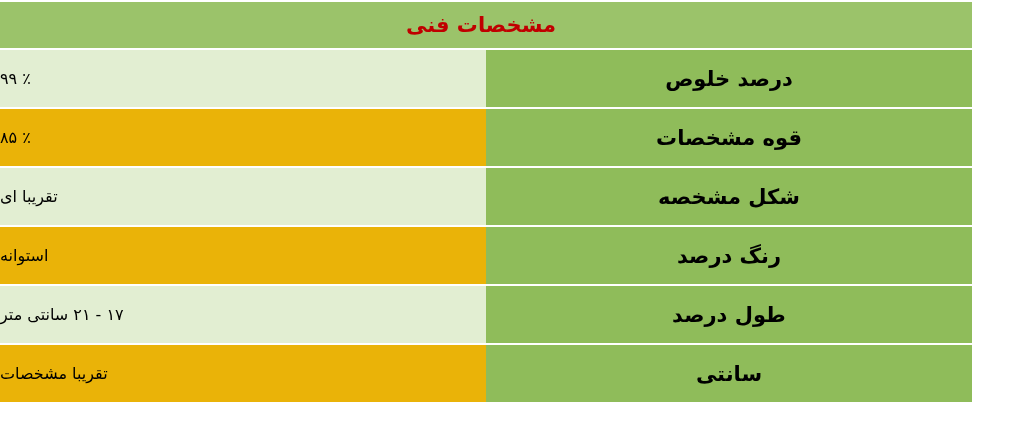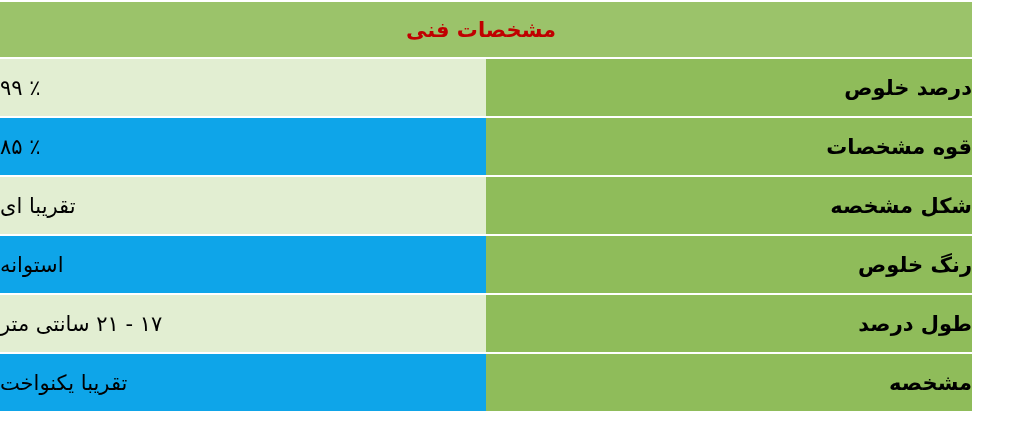--- a/index.html
+++ b/index.html
@@ -24,42 +24,42 @@
   .spec-table td {
     padding: 0;
     vertical-align: middle;
   }
   .title-row td {
     background: #9bc36a;
     color: #c00000;
     font-weight: bold;
     font-size: 21px;
     text-align: center;
-    height: 55px;
+    height: 46px;
     padding-right: 10px;
   }
   .label-cell {
     width: 280px;
     background: #8fbc5a;
     color: #000000;
     font-weight: bold;
     font-size: 21px;
-    text-align: right;
+    text-align: center;
     height: 57px;
   }
   .value-cell {
     background: #e2eed2;
     color: #000000;
-    font-size: 21px;
+    font-size: 16px;
     text-align: left;
     height: 57px;
     padding-left: 14px;
   }
   .value-cell.alt {
-    background: #0ea5e9;
+    background: #eab308;
     margin-left: 13px;
   }
 </style>
 </head>
 <body>
 
 <table class="spec-table">
   <tbody>
     <tr class="title-row">
       <td colspan="2">مشخصات فنی</td>
@@ -74,27 +74,27 @@
       <td class="label-cell">قوه مشخصات</td>
       <td class="value-cell alt">٪ ۸۵</td>
     </tr>
 
     <tr>
       <td class="label-cell">شکل مشخصه</td>
       <td class="value-cell">تقریبا ای</td>
     </tr>
 
     <tr>
-      <td class="label-cell">رنگ خلوص</td>
+      <td class="label-cell">رنگ درصد</td>
       <td class="value-cell alt">استوانه</td>
     </tr>
 
     <tr>
       <td class="label-cell">طول درصد</td>
       <td class="value-cell">۱۷ - ۲۱ سانتی متر</td>
     </tr>
 
     <tr>
-      <td class="label-cell">مشخصه</td>
-      <td class="value-cell alt">تقریبا یکنواخت</td>
+      <td class="label-cell">سانتی</td>
+      <td class="value-cell alt">تقریبا مشخصات</td>
     </tr>
   </tbody>
 </table>
 
 </body></html>

